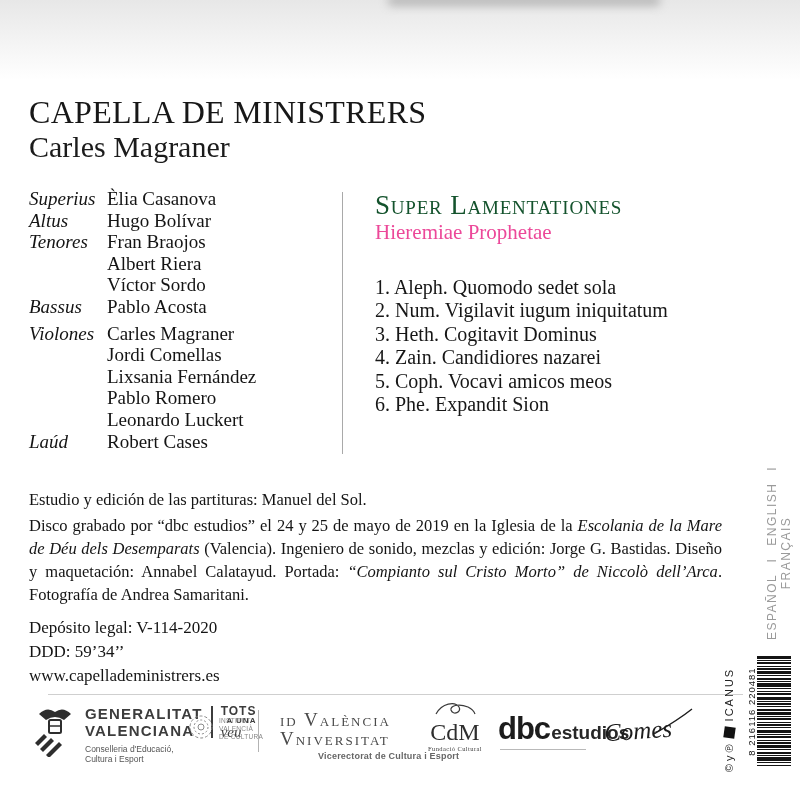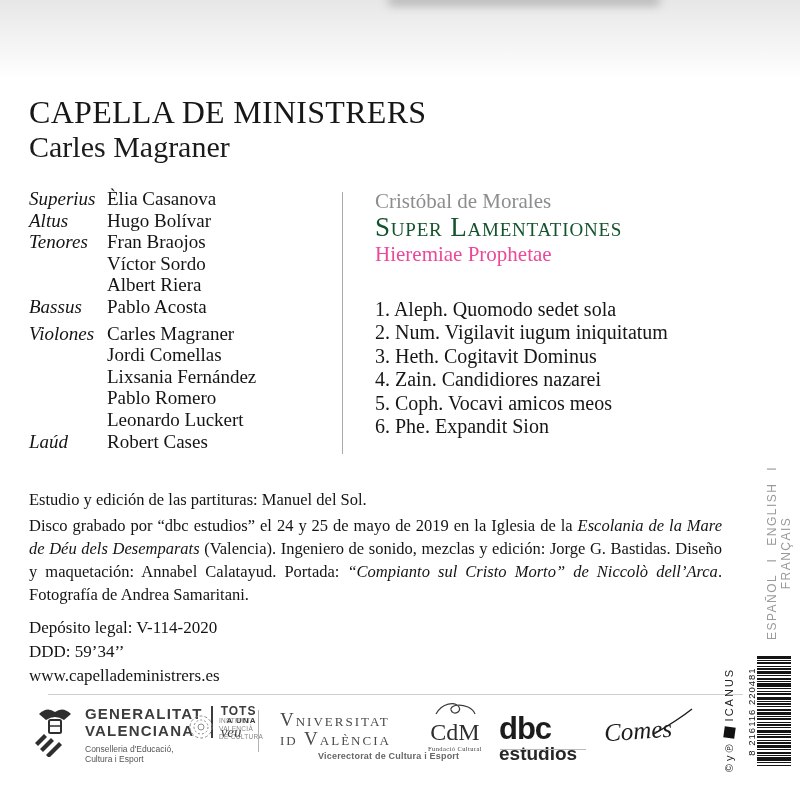--- a/index.html
+++ b/index.html
@@ -64,21 +64,21 @@
   .uv{position:absolute;left:280px;top:710px;color:#4a4a4a;}
   .uv-l{font-variant:small-caps;font-size:19px;letter-spacing:2px;line-height:19px;}
   .uv-sub{font-family:"Liberation Sans",sans-serif;font-size:9px;font-weight:bold;color:#666;
     margin:3px 16px 0 38px;letter-spacing:.2px;}
 
   .cdm{position:absolute;left:428px;top:701px;width:54px;text-align:center;color:#2e2e2e;}
   .cdm-label{font-size:24px;line-height:23px;}
   .cdm-sub{font-size:6.5px;letter-spacing:.4px;margin-top:1px;color:#444;}
 
   .dbc{position:absolute;left:498px;top:715px;display:flex;align-items:baseline;
-    font-family:"Liberation Sans",sans-serif;color:#1c1c1c;flex-direction:column;}
+    font-family:"Liberation Sans",sans-serif;color:#1c1c1c;}
   .dbc-bold{font-size:31px;font-weight:bold;letter-spacing:-1px;line-height:28px;}
   .dbc-light{font-size:19px;font-weight:bold;margin-left:1px;color:#272727;}
   .dbc-underline{position:absolute;left:500px;top:749px;width:86px;height:1px;background:#b9b9b9;}
 
   .comes{position:absolute;left:604px;top:717px;font-style:italic;font-size:25px;
     color:#1c1c1c;transform:rotate(-4deg);}
   .comes-swash{position:absolute;left:652px;top:707px;}
 
   
   .langs{position:absolute;left:661px;top:539px;width:236px;text-align:center;
@@ -114,25 +114,25 @@
   <div class="prow">
       <span class="role">Altus</span>
       <span class="pname">Hugo Bolívar</span>
     </div>
   <div class="prow">
       <span class="role">Tenores</span>
       <span class="pname">Fran Braojos</span>
     </div>
   <div class="prow">
       <span class="role"></span>
+      <span class="pname">Albert Riera</span>
+    </div>
+  <div class="prow">
+      <span class="role"></span>
       <span class="pname">Víctor Sordo</span>
-    </div>
-  <div class="prow">
-      <span class="role"></span>
-      <span class="pname">Albert Riera</span>
     </div>
   <div class="prow">
       <span class="role">Bassus</span>
       <span class="pname">Pablo Acosta</span>
     </div>
   <div class="prow gap">
       <span class="role">Violones</span>
       <span class="pname">Carles Magraner</span>
     </div>
   <div class="prow">
@@ -153,21 +153,20 @@
     </div>
   <div class="prow">
       <span class="role">Laúd</span>
       <span class="pname">Robert Cases</span>
     </div>
 </section>
 
 <div class="vdivider"></div>
 
 <section class="album">
-  <div class="composer">Cristóbal de Morales</div>
   <div class="title">Super Lamentationes</div>
   <div class="subtitle">Hieremiae Prophetae</div>
   <ol class="tracks">
     <li>1. Aleph. Quomodo sedet sola</li>
     <li>2. Num. Vigilavit iugum iniquitatum</li>
     <li>3. Heth. Cogitavit Dominus</li>
     <li>4. Zain. Candidiores nazarei</li>
     <li>5. Coph. Vocavi amicos meos</li>
     <li>6. Phe. Expandit Sion</li>
   </ol>
@@ -227,22 +226,22 @@
   <div class="ivc-text">
     <div>INSTITUT</div>
     <div>VALENCIÀ</div>
     <div>DE CULTURA</div>
   </div>
 </div>
 
 <div class="logo-divider"></div>
 
 <div class="uv">
+  <div class="uv-l">id València</div>
   <div class="uv-l">Vniversitat</div>
-  <div class="uv-l">id València</div>
   <div class="uv-sub">Vicerectorat de Cultura i Esport</div>
 </div>
 
 <div class="cdm">
   <span>
     <svg width="46" height="16" viewBox="0 0 46 16" fill="none" stroke="#3a3a3a" stroke-width="1.2">
       <path d="M4 13 C10 2 23 0 27 6 C30 11 21 15 19 9 C18 5 26 2 36 6 C40 8 42 10 43 13"></path>
     </svg>
   </span>
   <div class="cdm-label">CdM</div>

